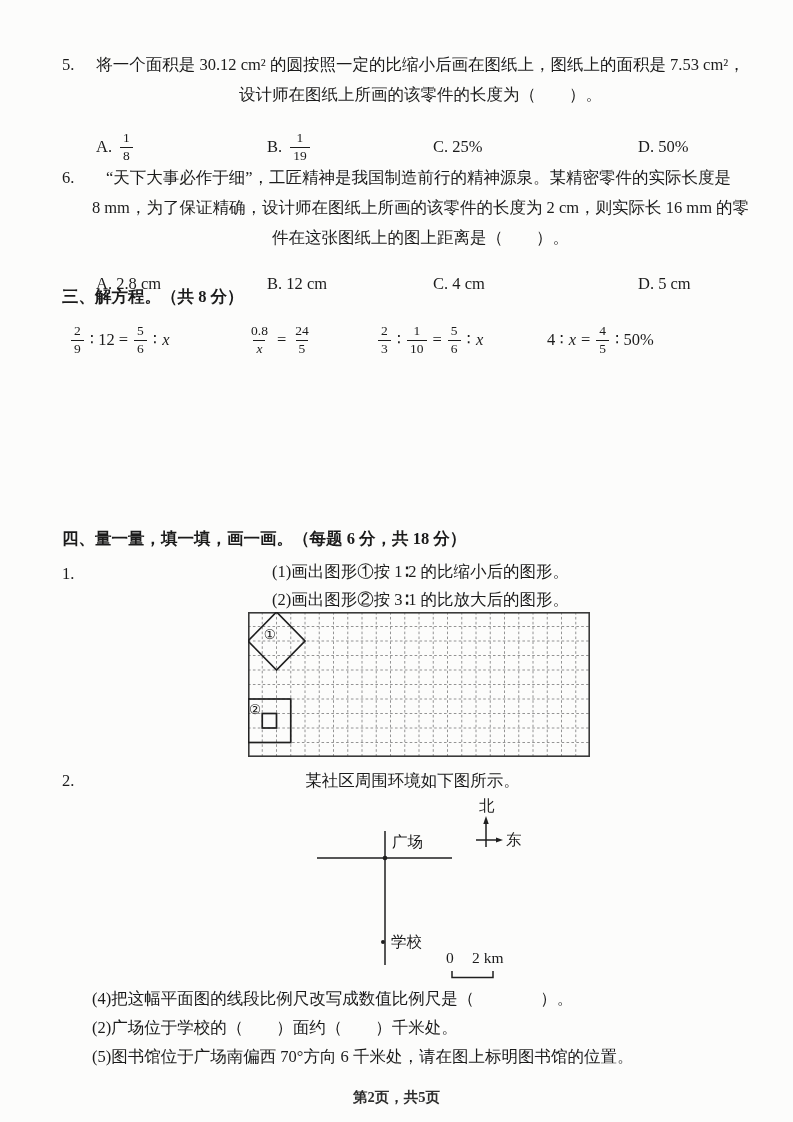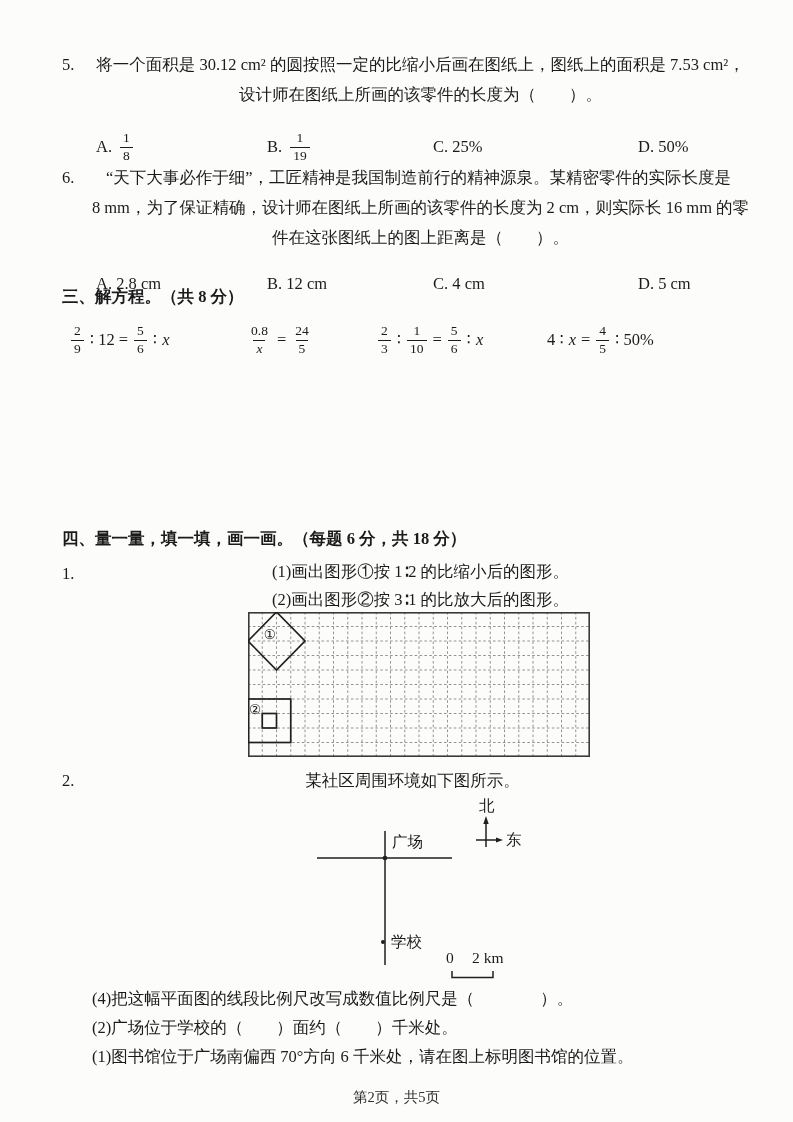--- a/index.html
+++ b/index.html
@@ -41,21 +41,21 @@
   .glab{font-size:13.5px;fill:#1b1b1b;font-family:"Liberation Serif","DejaVu Serif",serif;}
 
   
   .mapfig{position:absolute;left:300px;top:795px;width:240px;height:200px;}
   .mapfig svg{position:absolute;left:0;top:0;}
   .mline{stroke:#1f1f1f;stroke-width:1.5;fill:none;}
   .mfill{fill:#1f1f1f;}
   .mlabel{position:absolute;font-size:15.5px;line-height:16px;white-space:nowrap;}
 
   .footer{position:absolute;top:1088px;left:0;width:100%;text-align:center;
-          font-size:14.5px;color:#2e2e2e;}
+          font-size:14.5px;color:#2e2e2e;font-weight:bold;}
 </style>
 </head>
 <body>
 
 <div class="page">
 
   <div class="blk" style="top:50px">
     <span class="qnum">5.</span>
     <div class="qline">将一个面积是 30.12 cm² 的圆按照一定的比缩小后画在图纸上，图纸上的面积是 7.53 cm²，</div>
     <div class="qline">设计师在图纸上所画的该零件的长度为（　　）。</div>
@@ -223,18 +223,18 @@
     <span class="mlabel" style="left:206px;top:37px">东</span>
     <span class="mlabel" style="left:92px;top:39px">广场</span>
     <span class="mlabel" style="left:91px;top:139px">学校</span>
     <span class="mlabel" style="left:146px;top:155px">0</span>
     <span class="mlabel" style="left:172px;top:155px">2 km</span>
   </div>
 
   <div class="blk" style="top:984px">
     <div class="subline">(4)把这幅平面图的线段比例尺改写成数值比例尺是（　　　　）。</div>
     <div class="subline">(2)广场位于学校的（　　）面约（　　）千米处。</div>
-    <div class="subline">(1)图书馆位于广场南偏西 70°方向 6 千米处，请在图上标明图书馆的位置。</div>
+    <div class="subline">(5)图书馆位于广场南偏西 70°方向 6 千米处，请在图上标明图书馆的位置。</div>
   </div>
 
   <div class="footer">第2页，共5页</div>
 
 </div>
 
 </body></html>

